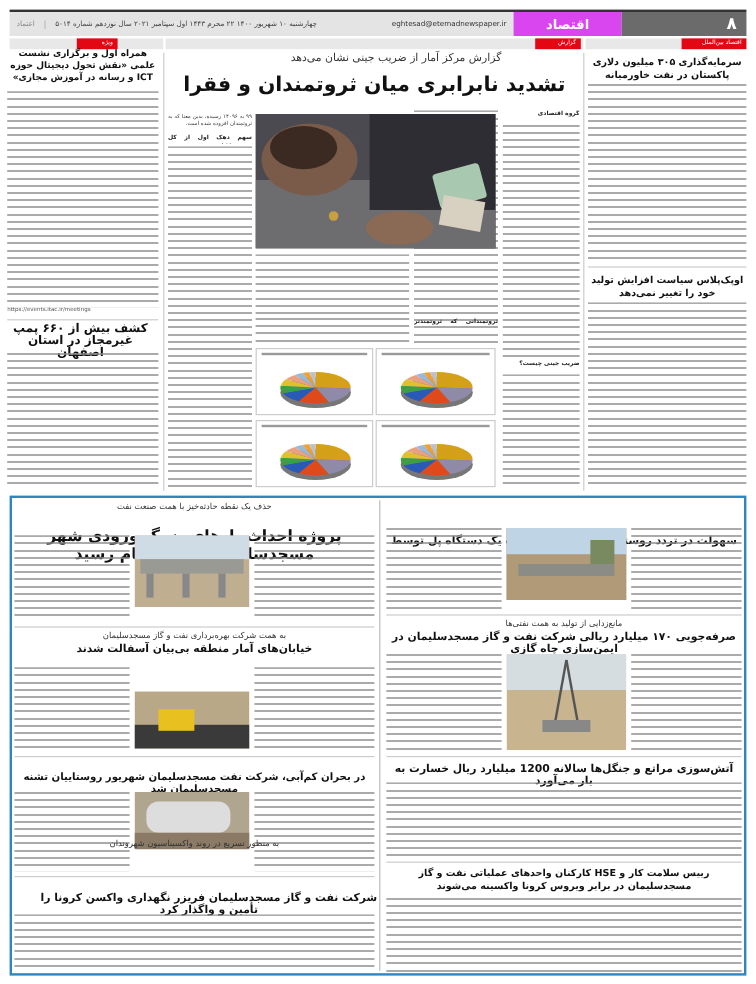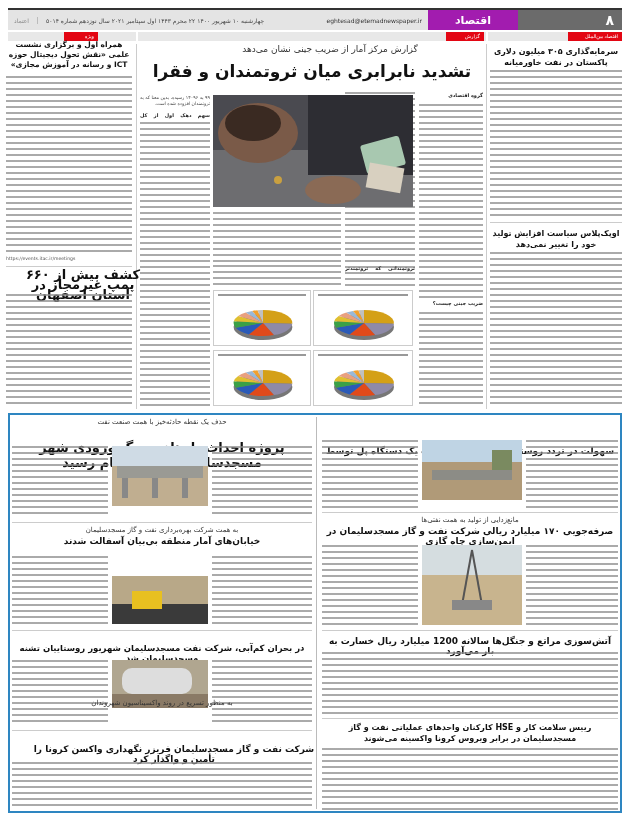--- a/index.html
+++ b/index.html
@@ -5,21 +5,21 @@
 *{box-sizing:border-box;margin:0;padding:0}
 html,body{width:630px;height:820px;background:#fff;overflow:hidden}
 body{font-family:"DejaVu Sans",sans-serif;color:#222;position:relative;direction:rtl}
 .abs{position:absolute}
 .topline{left:8px;right:8px;top:8px;height:2px;background:#333}
 .masthead{left:8px;right:8px;top:10px;height:20px;background:#e4e4e4;display:flex;direction:ltr}
 .mh-left{flex:1;display:flex;align-items:center;font-size:6px;color:#444;padding-left:6px;gap:8px}
 .mh-left .logo{font-size:6px;color:#888;border-right:1px solid #bbb;padding-right:8px}
 .mh-left .date{direction:rtl}
 .mh-email{width:100px;font-size:6px;display:flex;align-items:center;color:#333;justify-content:flex-end;padding-right:6px}
-.mh-section{width:90px;background:#a21caf;color:#fff;font-size:11px;font-weight:bold;display:flex;align-items:center;justify-content:center}
+.mh-section{width:90px;background:#d946ef;color:#fff;font-size:11px;font-weight:bold;display:flex;align-items:center;justify-content:center}
 .mh-page{width:104px;background:#6b6b6b;color:#fff;font-size:14px;font-weight:bold;display:flex;align-items:center;justify-content:flex-end;padding-right:8px}
 .tagrow{left:8px;right:8px;top:32px;height:9px;display:flex;direction:ltr;gap:2px}
 .tagcell{background:#e8e8e8;position:relative;height:9px}
 .tag{position:absolute;top:0;height:9px;background:#e30613;color:#fff;font-size:5px;line-height:9px;padding:0 4px;direction:rtl}
 .col{position:absolute;font-size:4.6px;line-height:6.2px;color:#555;text-align:justify;overflow:hidden}
 .lines{background:repeating-linear-gradient(to bottom,#8e8e8e 0,#8e8e8e 1.6px,transparent 1.6px,transparent 6px);opacity:.75}
 .hd{position:absolute;text-align:center;font-weight:bold;color:#111}
 .sub{position:absolute;text-align:center;color:#333}
 .rule{position:absolute;height:1px;background:#ccc}
 .vrule{position:absolute;width:1px;background:#ccc}
@@ -169,21 +169,21 @@
       <path d="M49,32 L43.49098935117969,19.230265740527045 A29.4,13 0 0 1 48.99999999999999,19 Z" fill="#c0c0c0"></path>
     </svg>
 </div>
 
 <div class="vrule" style="left:136px;top:44px;height:365px"></div>
 
 <div class="hd" style="left:6px;top:40px;width:126px;font-size:7.5px;line-height:10px">همراه اول و برگزاری نشست علمی «نقش تحول دیجیتال حوزه ICT و رسانه در آموزش مجازی»</div>
 <div class="col lines" style="left:6px;top:76px;width:126px;height:180px"></div>
 <div class="col" style="left:6px;top:256px;width:126px;height:7px;direction:ltr;text-align:left">https://events.itac.ir/meetings</div>
 <div class="rule" style="left:6px;top:266px;width:126px"></div>
-<div class="hd" style="left:20px;top:270px;width:126px;font-size:13px;line-height:10px">کشف بیش از ۶۶۰ پمپ غیرمجاز در استان اصفهان</div>
+<div class="hd" style="left:4px;top:270px;width:126px;font-size:10px;line-height:10px">کشف بیش از ۶۶۰ پمپ غیرمجاز در استان اصفهان</div>
 <div class="col lines" style="left:6px;top:294px;width:126px;height:114px"></div>
 
 <div class="bluebox"></div>
 <div class="vrule" style="left:316px;top:417px;height:392px;background:#bbb"></div>
 
 <div class="hd" style="left:322px;top:446px;width:296px;font-size:9px">سهولت در تردد روستاییان هفتکلی با احداث یک دستگاه پل توسط نفتی‌ها</div>
 <div class="col lines" style="left:526px;top:440px;width:92px;height:68px"></div>
 <div class="photo" style="left:422px;top:440px;width:100px;height:60px;background:#b9a98a">
   <svg width="100" height="60">
       <rect width="100" height="22" fill="#bfd4e4"></rect>

